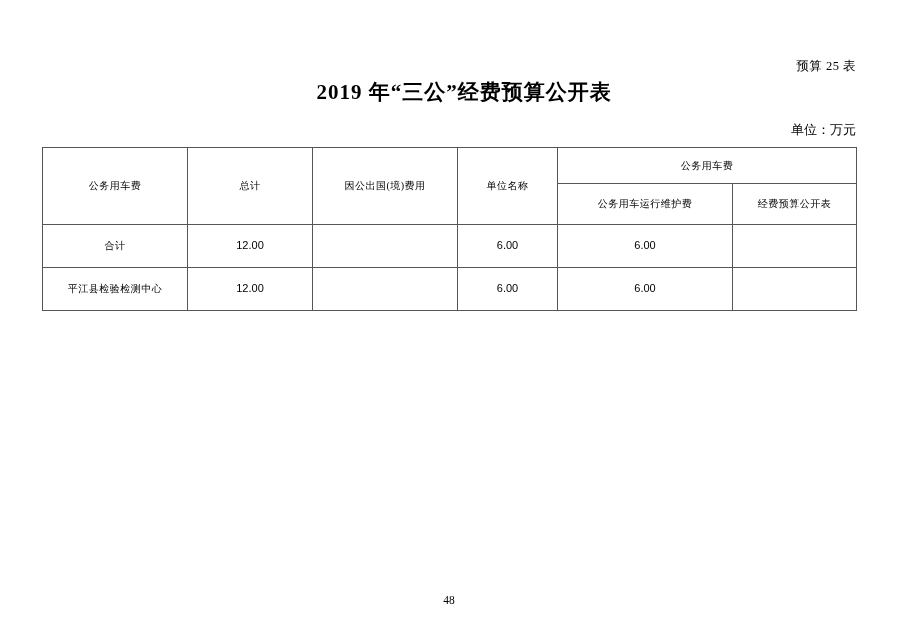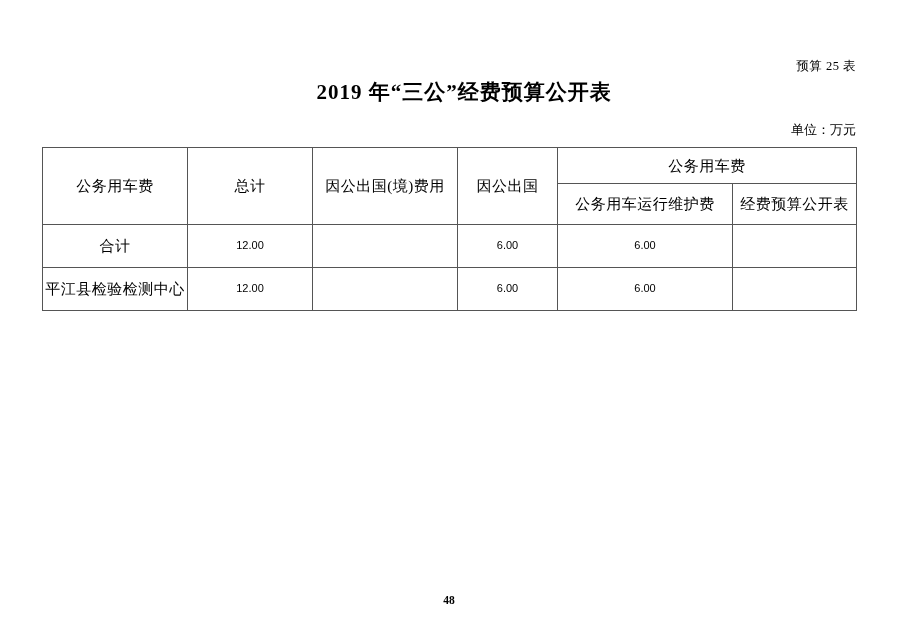--- a/index.html
+++ b/index.html
@@ -66,31 +66,30 @@
   }
   .r-head-tall { height: 76px; }
   .r-head-sub { height: 40px; }
   .r-body { height: 43px; }
   .num {
     font-family: Liberation Sans, sans-serif;
     font-size: 11px;
   }
   .cn {
     font-family: "Liberation Serif", "DejaVu Serif", serif;
-    font-size: 15px;
+    font-size: 10px;
     letter-spacing: 0.5px;
   }
   .page-number {
     position: absolute;
     bottom: 28px;
     left: 0;
     width: 898px;
     text-align: center;
     font-size: 11.5px;
-    font-weight: bold;
   }
 </style>
 </head>
 <body>
 
 <div class="page">
 
   <div class="form-code">预算 25 表</div>
 
   <div class="doc-title">2019 年“三公”经费预算公开表</div>
@@ -104,21 +103,21 @@
       <col style="width:145px">
       <col style="width:100px">
       <col style="width:175px">
       <col style="width:124px">
     </colgroup>
     <thead>
       <tr>
         <th class="cn r-head-tall" rowspan="2">公务用车费</th>
         <th class="cn r-head-tall" rowspan="2">总计</th>
         <th class="cn r-head-tall" rowspan="2">因公出国(境)费用</th>
-        <th class="cn r-head-tall" rowspan="2">因公出国</th>
+        <th class="cn r-head-tall" rowspan="2">单位名称</th>
         <th class="cn" colspan="2">公务用车费</th>
       </tr>
       <tr>
         <th class="cn r-head-sub">公务用车运行维护费</th>
         <th class="cn r-head-sub">经费预算公开表</th>
       </tr>
     </thead>
     <tbody>
       <tr class="r-body">
         <td class="cn">合计</td>

